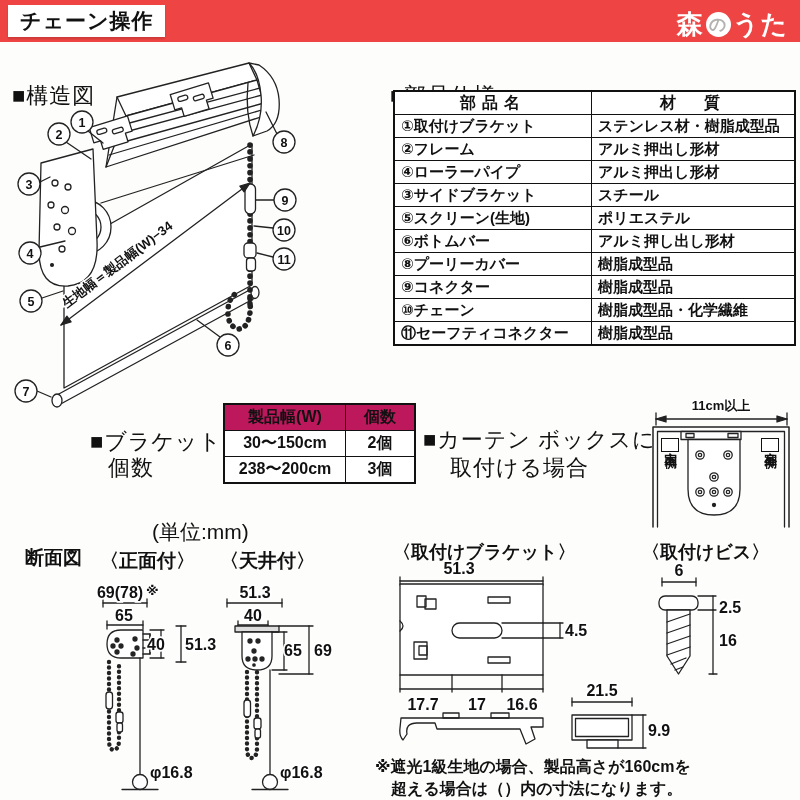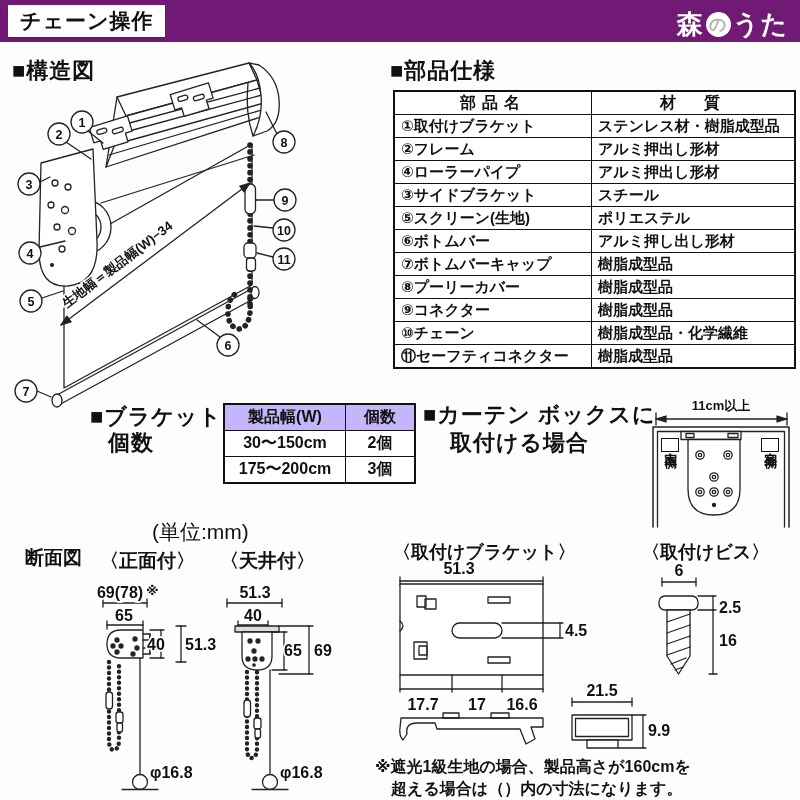--- a/index.html
+++ b/index.html
@@ -1,37 +1,37 @@
 <!DOCTYPE html>
 <html><head>
 <meta charset="utf-8">
 <style>
   html,body{margin:0;padding:0;}
   body{width:800px;height:800px;background:#fdfdfc;font-family:"Liberation Sans","DejaVu Sans",sans-serif;color:#111;}
   .page{position:relative;width:800px;height:800px;overflow:hidden;background:#fdfdfc;}
   .abs{position:absolute;}
   
-  .topbar{left:0;top:0;width:800px;height:42px;background:#701a75;}
+  .topbar{left:0;top:0;width:800px;height:42px;background:#ef4444;}
   .badge{left:8px;top:5px;height:32px;background:#fff;padding:0 12px;display:flex;align-items:center;
          font-size:21px;font-weight:bold;letter-spacing:1px;box-shadow:0 2px 2px rgba(0,0,0,.15);}
   .brand{right:12px;top:7px;display:flex;align-items:center;color:#fff;font-size:26px;font-weight:bold;letter-spacing:1px;}
   .brand .leaf{display:inline-block;width:25px;height:25px;margin:0 2px;background:#fff;color:#b3b2b0;
          border-radius:50% 50% 50% 50%;font-size:17px;line-height:25px;text-align:center;font-weight:bold;}
   
-  .h1{font-size:22px;font-weight:bold;letter-spacing:1px;white-space:nowrap;}
+  .h1{font-size:22px;font-weight:normal;letter-spacing:1px;white-space:nowrap;margin-top:25px;}
   .h2{font-size:19px;font-weight:bold;white-space:nowrap;}
   .unit{font-size:21px;font-weight:normal;}
   
   table{border-collapse:collapse;background:#fff;}
   .parts{width:403px;border:2px solid #111;}
   .parts td{border:1.5px solid #111;height:22px;padding:0 6px;font-size:15px;font-weight:600;white-space:nowrap;}
   .parts tr.hd td{text-align:center;font-size:16px;font-weight:bold;letter-spacing:6px;margin-top:20px;}
   .bt{border:2px solid #111;}
   .bt td{border:1.5px solid #111;height:25px;padding:0 8px;font-size:16px;font-weight:bold;text-align:center;white-space:nowrap;}
-  .bt tr.hd td{background:#c4b5fd;}
+  .bt tr.hd td{background:#be185d;}
   
   svg{display:block;}
   .ln{stroke:#222;stroke-width:1.3;fill:none;stroke-linecap:round;stroke-linejoin:round;}
   .wh{fill:#fff;}
   .dim{font-weight:bold;font-size:16px;fill:#111;paint-order:stroke;stroke:#fff;stroke-width:3.5px;}
   .dims{font-weight:bold;font-size:13px;fill:#111;paint-order:stroke;stroke:#fff;stroke-width:3px;}
   .co{font-weight:bold;font-size:12.5px;fill:#111;}
   .vlabel{writing-mode:vertical-rl;text-orientation:upright;border:1.5px solid #111;background:#fff;
           font-size:12.5px;font-weight:bold;padding:3px 1px;line-height:1.1;letter-spacing:2px;}
   .foot{font-size:16px;font-weight:600;line-height:1.4;white-space:nowrap;}
@@ -206,24 +206,20 @@
         </tr>
     <tr>
           <td>⑤スクリーン(生地)</td>
           <td>ポリエステル</td>
         </tr>
     <tr>
           <td>⑥ボトムバー</td>
           <td>アルミ押し出し形材</td>
         </tr>
     <tr>
-          <td>⑦ボトムバーキャップ</td>
-          <td>樹脂成型品</td>
-        </tr>
-    <tr>
           <td>⑧プーリーカバー</td>
           <td>樹脂成型品</td>
         </tr>
     <tr>
           <td>⑨コネクター</td>
           <td>樹脂成型品</td>
         </tr>
     <tr>
           <td>⑩チェーン</td>
           <td>樹脂成型品・化学繊維</td>
@@ -241,21 +237,21 @@
     <tbody>
         <tr class="hd">
       <td style="width:104px;">製品幅(W)</td>
       <td style="width:52px;">個数</td>
     </tr>
     <tr>
           <td>30〜150cm</td>
           <td>2個</td>
         </tr>
     <tr>
-          <td>175〜200cm</td>
+          <td>238〜200cm</td>
           <td>3個</td>
         </tr>
   </tbody>
     </table>
 
   <div class="abs h1" style="left:423px;top:400px;">■カーテン ボックスに</div>
   <div class="abs h1" style="left:450px;top:428px;">取付ける場合</div>
   <svg class="abs" style="left:648px;top:393px;" width="152" height="136" viewBox="0 0 152 136">
     <g class="ln">
       <line x1="8" y1="20" x2="8" y2="32"></line>

